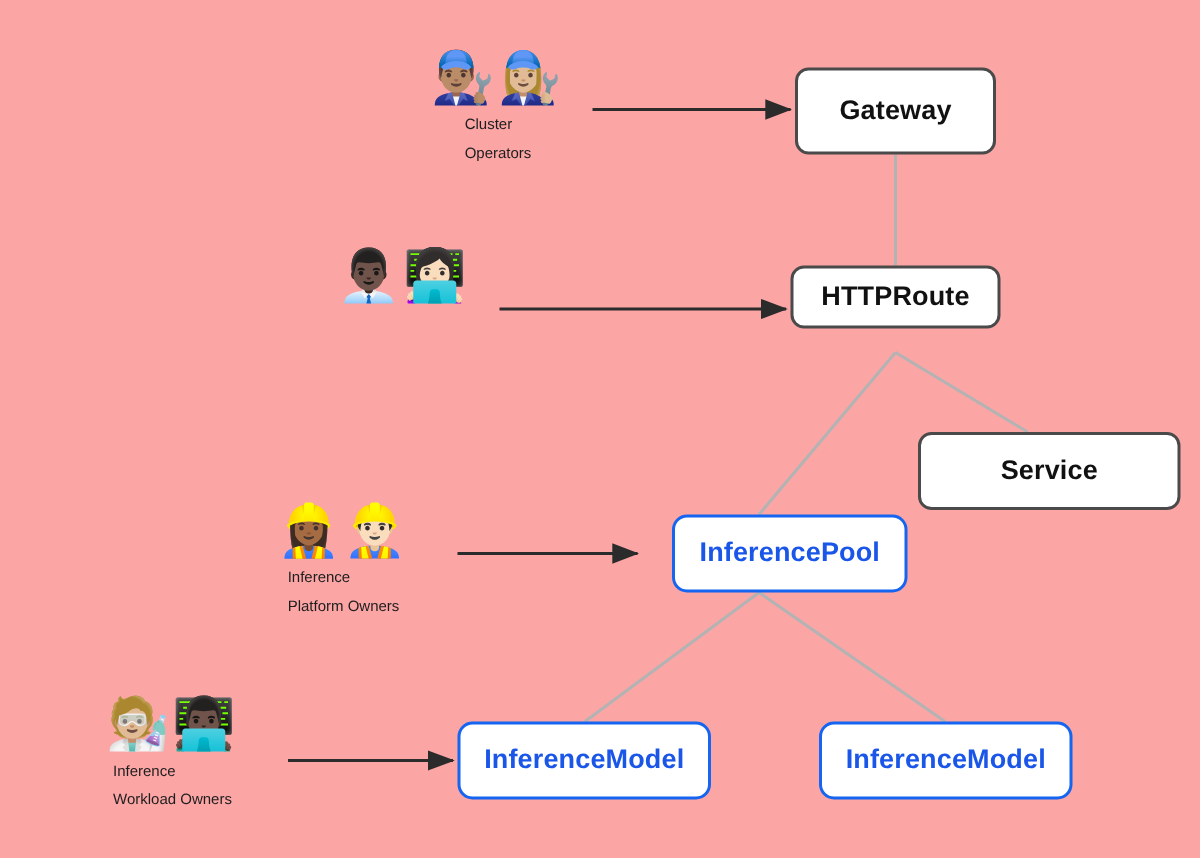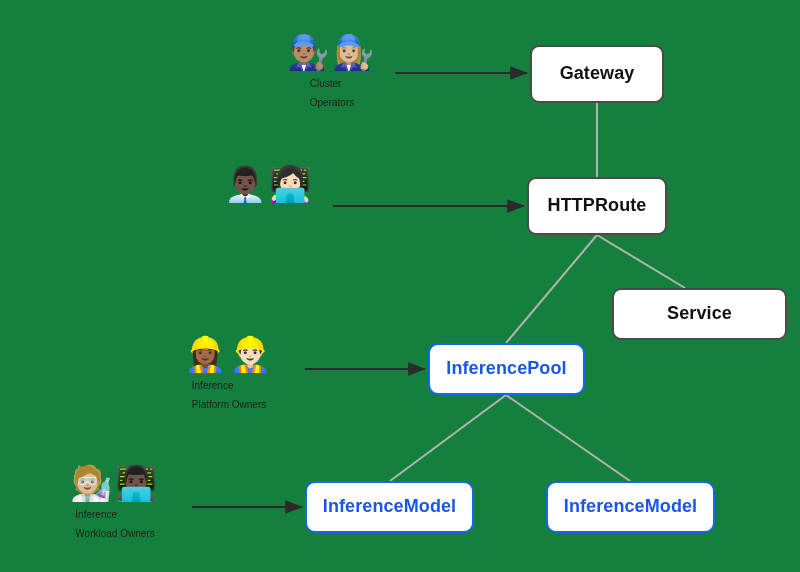--- a/index.html
+++ b/index.html
@@ -7,21 +7,21 @@
     padding: 0;
     background: #ffffff;
   }
   body {
     font-family: "Liberation Sans", "DejaVu Sans", sans-serif;
   }
   #canvas {
     position: relative;
     width: 800px;
     height: 572px;
-    background: #15803d;
+    background: #fca5a5;
     overflow: hidden;
   }
   #edges {
     position: absolute;
     left: 0;
     top: 0;
     width: 800px;
     height: 572px;
     pointer-events: none;
   }
@@ -109,27 +109,27 @@
         <line x1="333" y1="206" x2="524" y2="206" stroke="#2b2b2b" stroke-width="2" marker-end="url(#arrowhead)"></line>
         <line x1="305" y1="369" x2="425" y2="369" stroke="#2b2b2b" stroke-width="2" marker-end="url(#arrowhead)"></line>
         <line x1="192" y1="507" x2="302" y2="507" stroke="#2b2b2b" stroke-width="2" marker-end="url(#arrowhead)"></line>
       </g>
   </svg>
 
   <div id="nodes-layer">
       <div class="node node-dark" style="left: 530px; top: 45px; width: 134px; height: 58px;">
         <span class="node-label">Gateway</span>
       </div>
-      <div class="node node-dark" style="left: 527px; top: 177px; width: 140px; height: 58px;">
+      <div class="node node-dark" style="left: 527px; top: 177px; width: 140px; height: 42px;">
         <span class="node-label">HTTPRoute</span>
       </div>
       <div class="node node-dark" style="left: 612px; top: 288px; width: 175px; height: 52px;">
         <span class="node-label">Service</span>
       </div>
-      <div class="node node-blue" style="left: 428px; top: 343px; width: 157px; height: 52px;">
+      <div class="node node-blue" style="left: 448px; top: 343px; width: 157px; height: 52px;">
         <span class="node-label">InferencePool</span>
       </div>
       <div class="node node-blue" style="left: 305px; top: 481px; width: 169px; height: 52px;">
         <span class="node-label">InferenceModel</span>
       </div>
       <div class="node node-blue" style="left: 546px; top: 481px; width: 169px; height: 52px;">
         <span class="node-label">InferenceModel</span>
       </div>
     </div>
 

